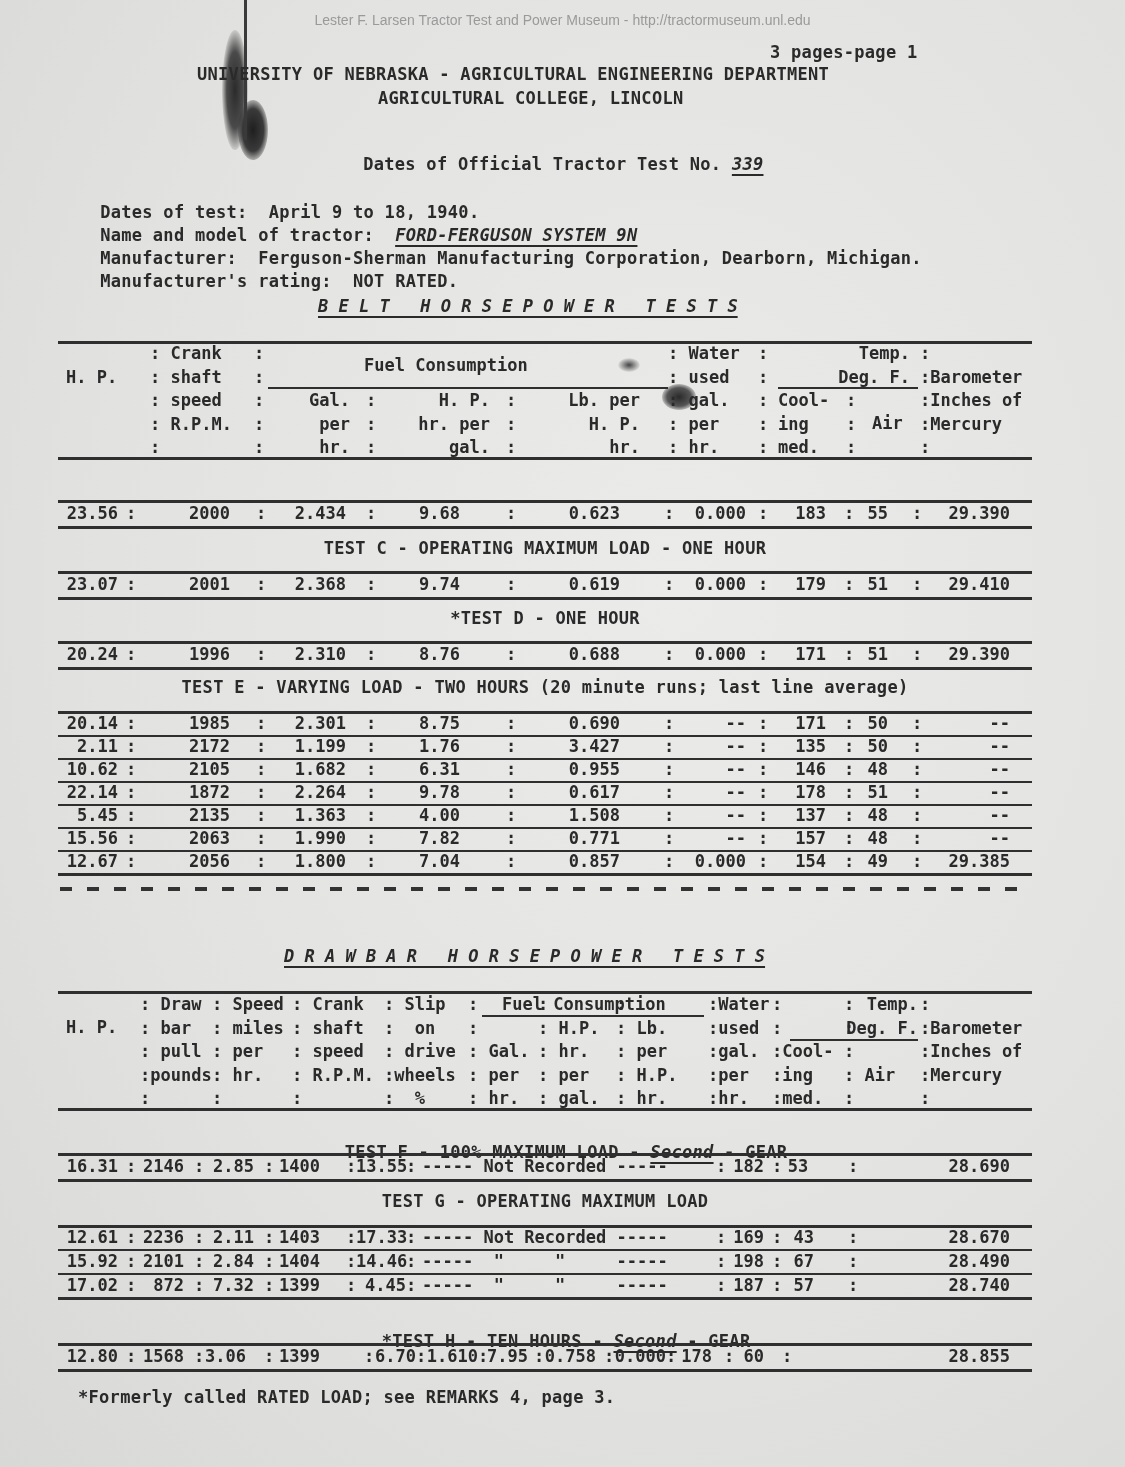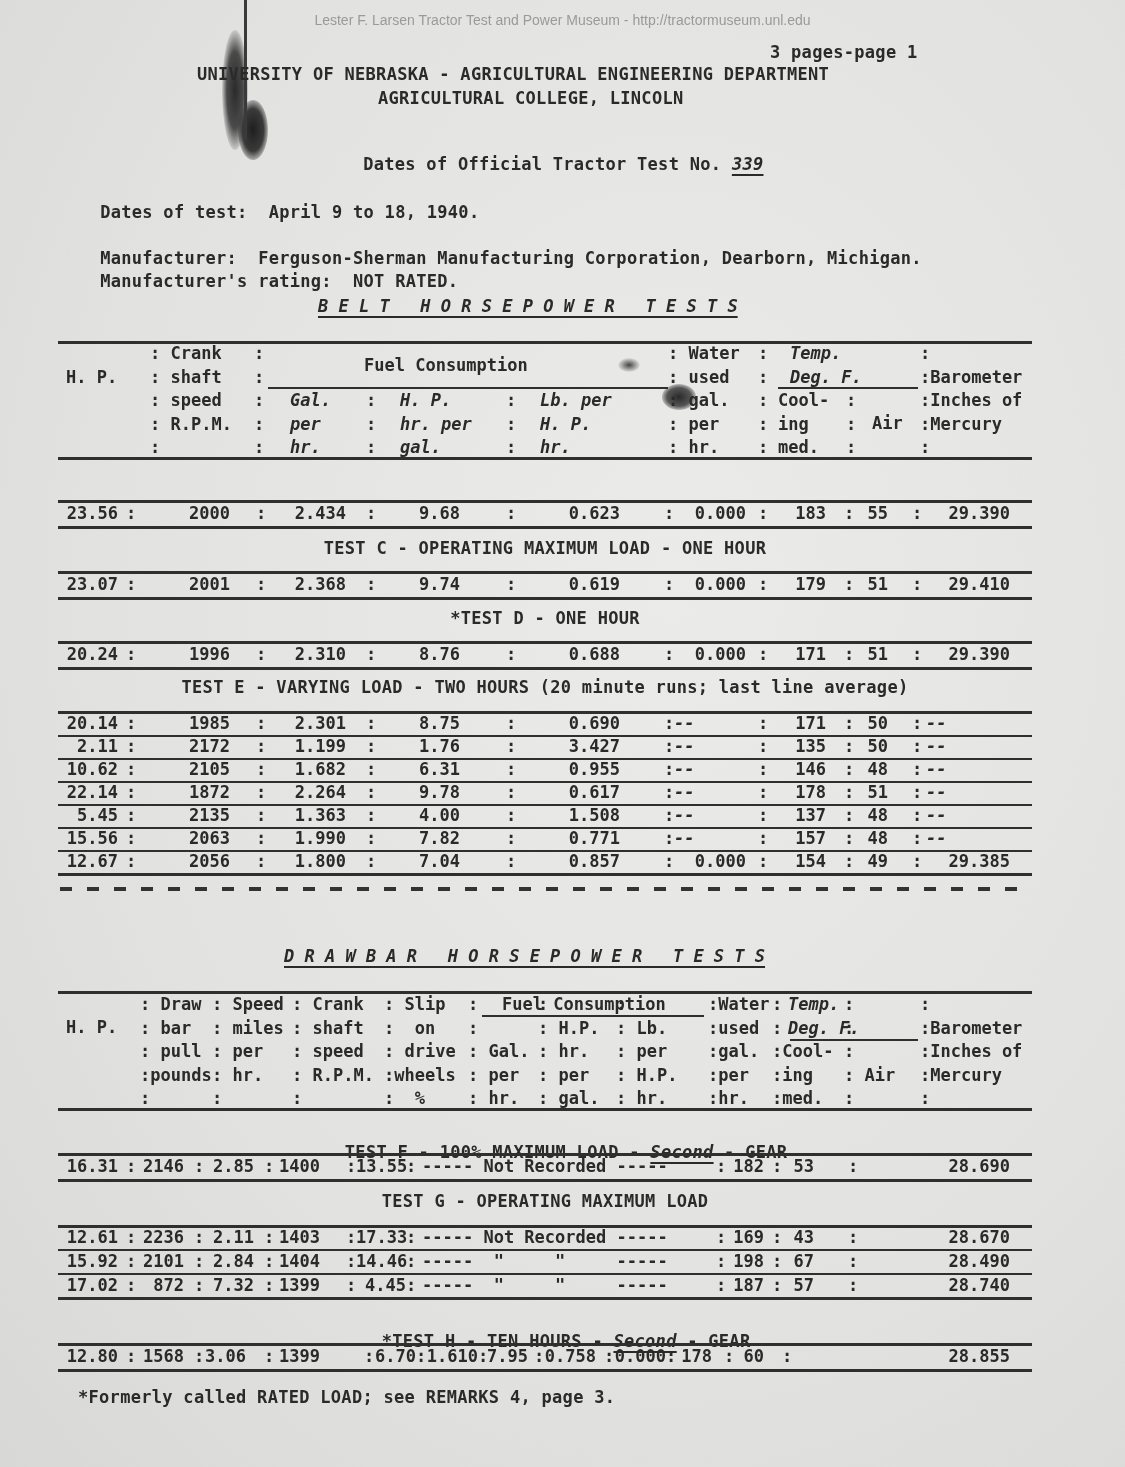--- a/index.html
+++ b/index.html
@@ -16,21 +16,21 @@
     .t { position: absolute; white-space: pre; font-weight: bold; font-size: 17px; letter-spacing: 0.3px; }
     .watermark { position: absolute; left: 0; width: 1125px; top: 12px; text-align: center;
       font-family: "Liberation Sans", sans-serif; font-weight: normal; font-size: 14px; color: #9a9a9a; }
     .rule { position: absolute; height: 2px; background: #2f2f2f; }
     .rule.thick { height: 3px; }
     .ul { text-decoration: underline; text-underline-offset: 4px; text-decoration-thickness: 2px; font-style: italic; }
     .center { text-align: center; }
     .row { position: absolute; left: 60px; width: 972px; height: 22px; font-size: 17px; font-weight: bold; }
     .cell { position: absolute; top: 0; white-space: pre; }
     .r { text-align: right; }
-    .c { text-align: left; font-style: italic; }
+    .c { text-align: right; }
     .hcell { position: absolute; white-space: pre; font-weight: bold; font-size: 17px; line-height: 23.5px; }
     .dashes { position: absolute; left: 60px; width: 972px; top: 878px; height: 4px;
       background: repeating-linear-gradient(90deg, #333 0 12px, transparent 12px 27px); }
     .binder { position: absolute; }
     .stain { position: absolute; border-radius: 50%; }
   </style>
 </head>
 <body>
 
 <div class="page">
@@ -45,20 +45,23 @@
 
   <div class="t" style="left:770px;top:42px;">3 pages-page 1</div>
   <div class="t" style="left:197px;top:64px;">UNIVERSITY OF NEBRASKA - AGRICULTURAL ENGINEERING DEPARTMENT</div>
   <div class="t" style="left:378px;top:88px;">AGRICULTURAL COLLEGE, LINCOLN</div>
   <div class="t" style="left:321px;top:134px;">
     <span>Dates of Official Tractor Test No. </span><span class="ul">339</span>
   </div>
 
   <div class="t" style="left:58px;top:182px;">
     <span>Dates of test:</span>  <span>April 9 to 18, 1940.</span>
+  </div>
+  <div class="t" style="left:58px;top:205px;">
+    <span>Name and model of tractor:</span>  <span class="ul">FORD-FERGUSON SYSTEM 9N</span>
   </div>
   <div class="t" style="left:58px;top:251px;">
     <span>Manufacturer's rating:</span>  <span>NOT RATED.</span>
   </div>
   <div class="t" style="left:58px;top:228px;">
     <span>Manufacturer:</span>  <span>Ferguson-Sherman Manufacturing Corporation, Dearborn, Michigan.</span>
   </div>
 
   <div class="t ul" style="left:318px;top:296px;letter-spacing:0px;">B E L T   H O R S E P O W E R   T E S T S</div>
 
@@ -416,21 +419,21 @@
     <span class="cell r" style="left:148px;width:46px;">2.85</span>
     <span class="cell" style="left:204px;">:</span>
     <span class="cell r" style="left:216px;width:44px;">1400</span>
     <span class="cell" style="left:286px;">:</span>
     <span class="cell r" style="left:296px;width:50px;text-align:right;">13.55</span>
     <span class="cell" style="left:346px;">:</span>
     <span class="cell" style="left:362px;">----- Not Recorded -----</span>
     <span class="cell" style="left:656px;">:</span>
     <span class="cell r" style="left:666px;width:38px;">182</span>
     <span class="cell" style="left:712px;">:</span>
-    <span class="cell r" style="left:722px;width:32px;">53</span>
+    <span class="cell r" style="left:722px;width:32px;text-align:center;">53</span>
     <span class="cell" style="left:788px;">:</span>
     <span class="cell r" style="left:866px;width:84px;">28.690</span>
   </div>
   <div class="rule thick" style="left:58px;top:1179px;width:974px;"></div>
 
   <div class="t center" style="left:58px;width:974px;top:1191px;">TEST G - OPERATING MAXIMUM LOAD</div>
   <div class="rule thick" style="left:58px;top:1225px;width:974px;"></div>
 
   <div class="row" style="top:1227px;">
     <span class="cell r" style="left:0;width:58px;">12.61</span>

